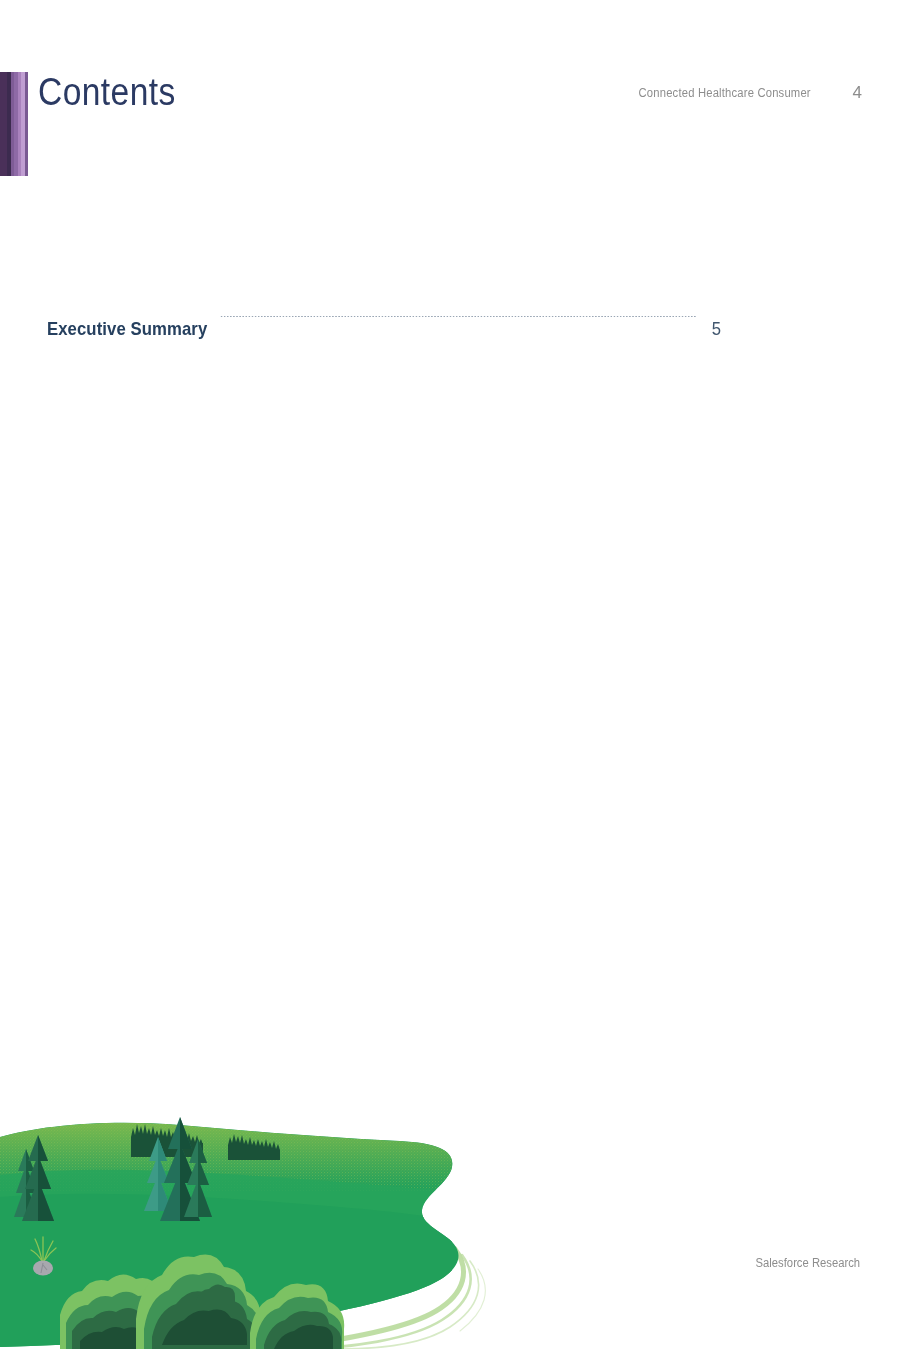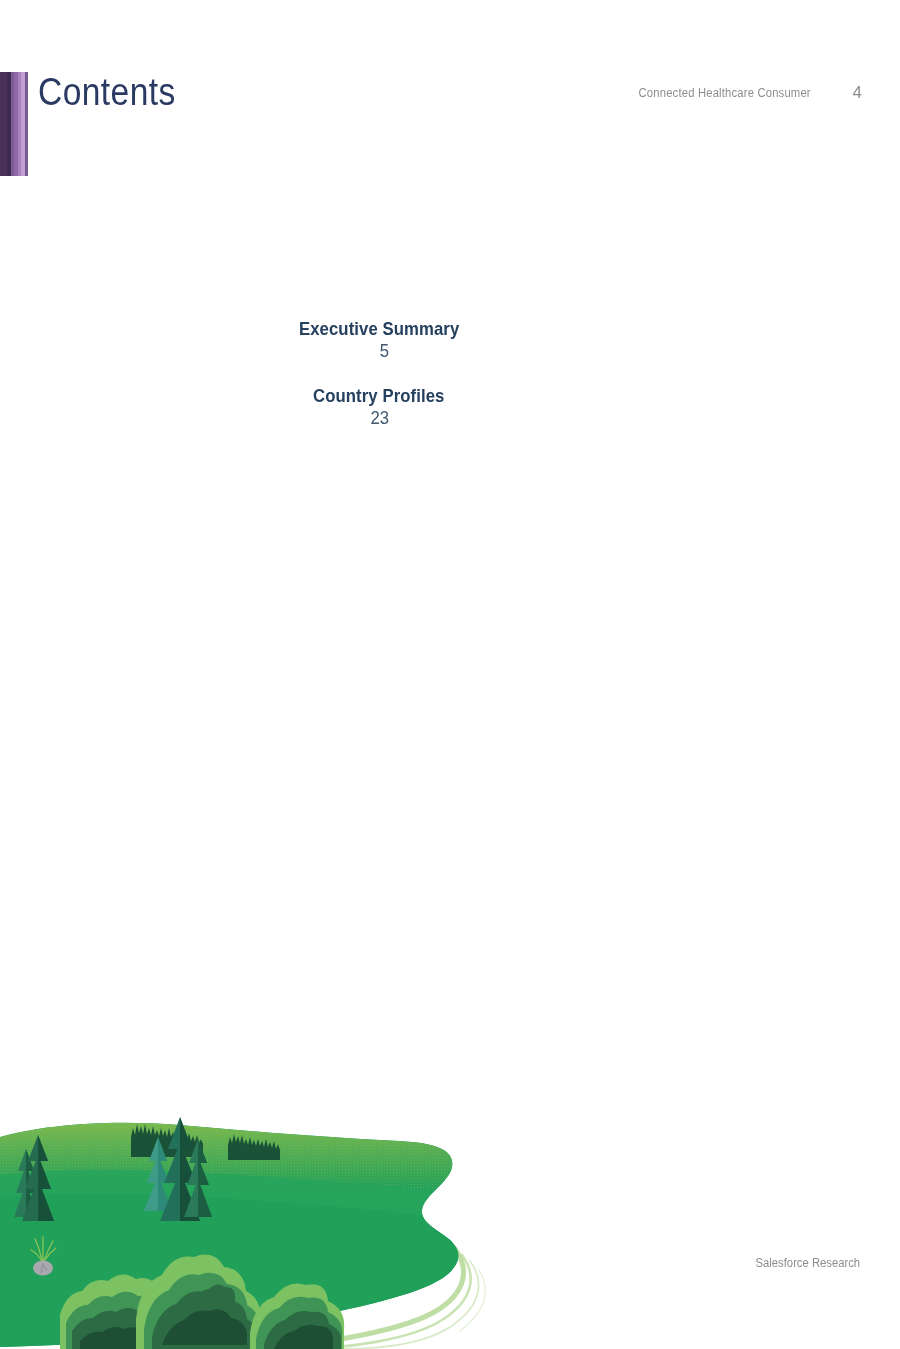--- a/index.html
+++ b/index.html
@@ -56,24 +56,23 @@
 
   
   #toc {
     position: absolute;
     left: 36px;
     top: 318px;
     width: 686px;
   }
   .toc-row {
     display: flex;
-    align-items: center;
+    align-items: flex-start;
     height: 34px;
     margin-bottom: 33px;
-    flex-direction: column;
   }
   .toc-row.chapter { margin-bottom: 33px; }
 
   .toc-num {
     flex: 0 0 auto;
     width: 26px;
     font-size: 19px;
     font-weight: bold;
     color: #4d2a4a;
     font-family: "Liberation Sans Narrow", "Liberation Sans", sans-serif;
@@ -184,25 +183,20 @@
 <div id="header-meta">
   <span class="docname">Connected Healthcare Consumer</span>
   <span class="pagenum">4</span>
 </div>
 
 <div id="toc">
     <div class="toc-row major">
       <span class="toc-label">Executive Summary</span>
       <span class="toc-leader"></span>
       <span class="toc-page">5</span>
-    </div>
-    <div class="toc-row major">
-      <span class="toc-label">Country Profiles</span>
-      <span class="toc-leader"></span>
-      <span class="toc-page">23</span>
     </div>
   </div>
 
 <div id="footer-credit">Salesforce Research</div>
 
 <svg id="landscape-illustration" viewBox="0 0 540 270" preserveAspectRatio="none" xmlns="http://www.w3.org/2000/svg">
   <defs>
     <clipPath id="hillClip">
       <path d="M0,58 C40,46 110,40 180,46 C250,52 320,58 400,62
                C438,64 455,72 452,88 C449,104 424,116 422,131

